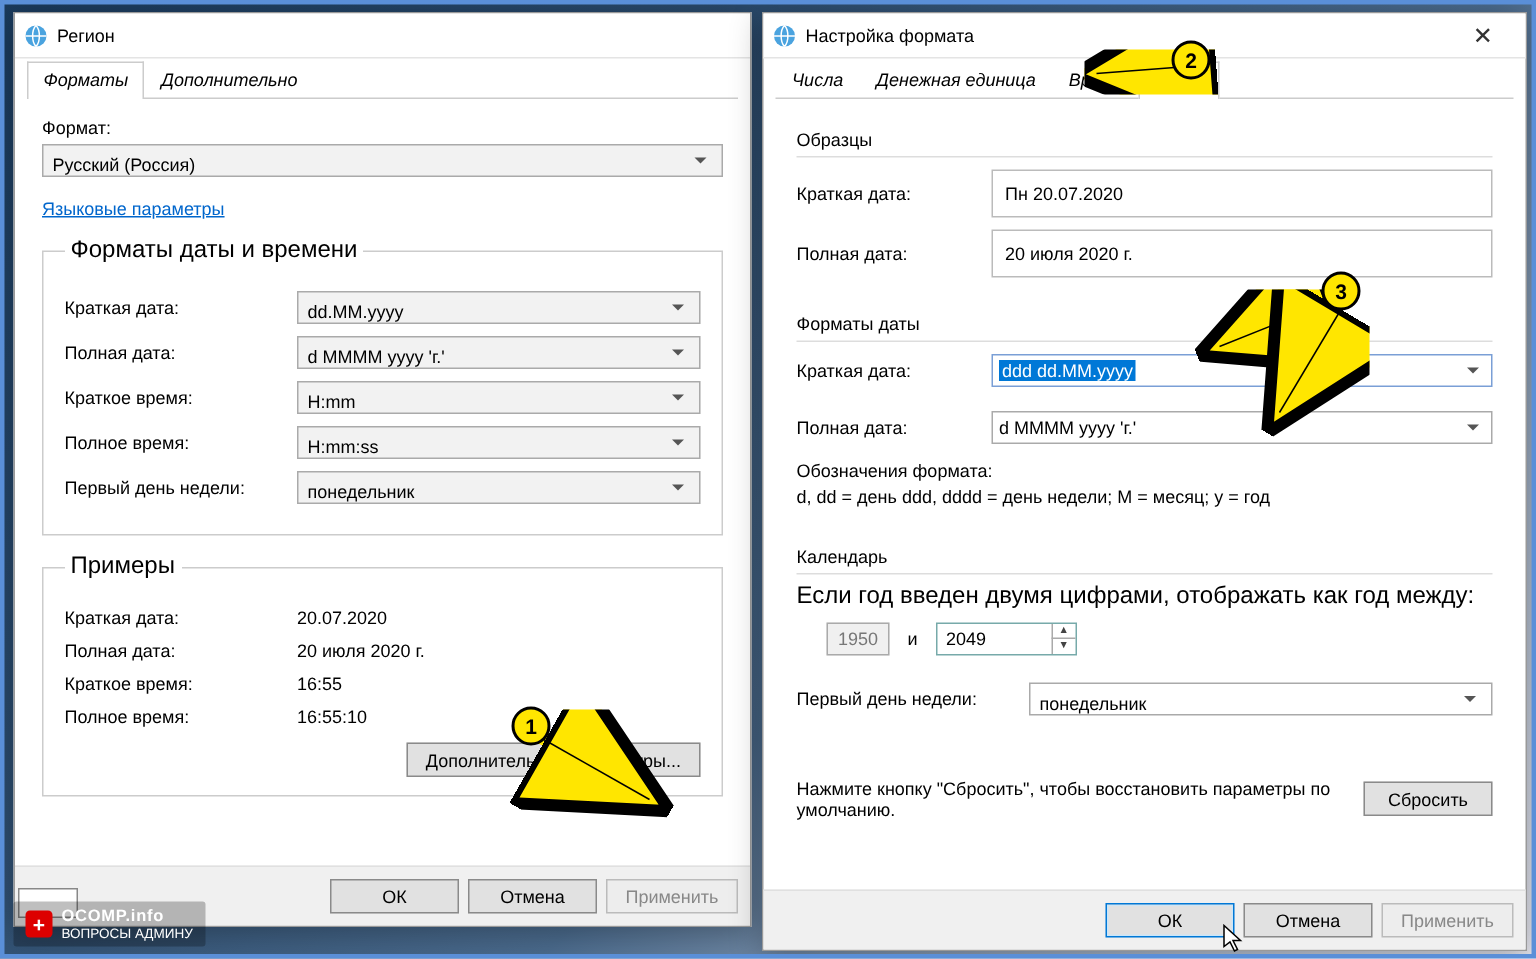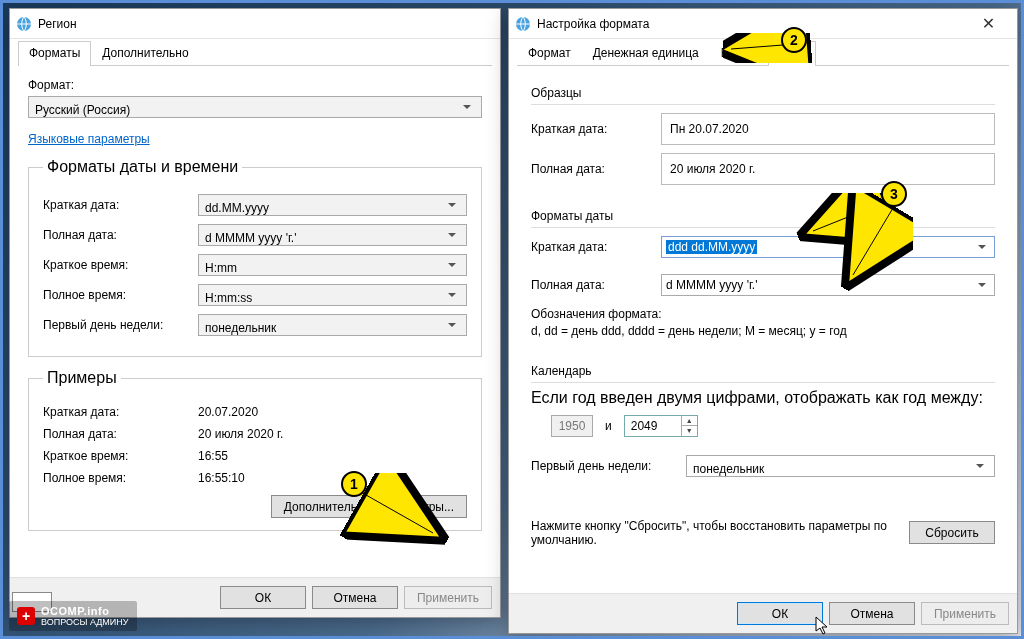--- a/index.html
+++ b/index.html
@@ -9,21 +9,21 @@
   .win { position: absolute; background: #fff; border: 1px solid #999; box-shadow: 0 4px 20px rgba(0,0,0,.3); display: flex; flex-direction: column; }
   .win-l { left: 6px; top: 5px; width: 492px; height: 610px; }
   .win-r { left: 505px; top: 5px; width: 510px; height: 626px; }
 
   .titlebar { height: 30px; display: flex; align-items: center; padding: 0 6px; background: #fff; border-bottom: 1px solid #e4e4e4; }
   .titlebar .globe { width: 16px; height: 16px; margin-right: 6px; }
   .titlebar .title { flex: 1; font-size: 12px; }
   .titlebar .close { width: 45px; height: 28px; display: flex; align-items: center; justify-content: center; font-size: 16px; color: #333; }
 
   .tabs { display: flex; border-bottom: 1px solid #ccc; margin: 2px 8px 0 8px; gap: 0; font-size: 12px; }
-  .tab { padding: 4px 10px 5px 10px; border: 1px solid transparent; border-bottom: none; cursor: pointer; }
+  .tab { padding: 4px 10px 5px 10px; border: 1px solid transparent; border-bottom: none; cursor: pointer; font-style: italic; }
   .tab.active { border-color: #ccc; background: #fff; margin-bottom: -1px; border-top: 1px solid #ccc; }
 
   .body { flex: 1; padding: 12px 18px 10px 18px; overflow: hidden; }
   .body-r { padding: 10px 22px 8px 22px; }
 
   .lbl { font-size: 12px; margin-bottom: 4px; display: block; }
   .select, .txtin { width: 100%; height: 22px; border: 1px solid #aaa; background: #f2f2f2; font-size: 12px; padding: 0 6px; display: flex; align-items: flex-end; position: relative; }
   .select::after { content: ""; position: absolute; right: 10px; top: 50%; width: 0; height: 0; border-left: 4px solid transparent; border-right: 4px solid transparent; border-top: 4px solid #555; transform: translateY(-2px); }
   .link { color: #0066cc; text-decoration: underline; font-size: 12px; }
 
@@ -42,21 +42,21 @@
 
   .grpTitle { font-size: 12px; margin: 10px 0 6px 0; border-bottom: 1px solid #ddd; padding-bottom: 4px; }
   .readonly { border: 1px solid #bbb; background: #fff; height: 32px; padding: 0 8px; font-size: 12px; display: flex; align-items: center; flex: 1; }
   .editsel { border: 1px solid #7a9fd6; background: #fff; height: 22px; padding: 0 24px 0 4px; font-size: 12px; display: flex; align-items: center; flex: 1; position: relative; }
   .editsel::after { content: ""; position: absolute; right: 8px; top: 50%; width: 0; height: 0; border-left: 4px solid transparent; border-right: 4px solid transparent; border-top: 4px solid #555; transform: translateY(-2px); }
   .highlight { background: #0078d7; color: #fff; padding: 0 2px; }
 
   .explain { font-size: 12px; margin-top: 10px; line-height: 1.4; }
   .smallnum { width: 42px; height: 22px; border: 1px solid #aaa; font-size: 12px; padding: 0 6px; display: flex; align-items: center; justify-content: center; }
   .smallnum.dis { background: #f0f0f0; color: #777; }
-  .spinner { width: 74px; height: 22px; border: 1px solid #7aa; display: flex; align-items: center; padding: 0 20px 0 6px; font-size: 12px; position: relative; }
+  .spinner { width: 94px; height: 22px; border: 1px solid #7aa; display: flex; align-items: center; padding: 0 20px 0 6px; font-size: 12px; position: relative; }
   .spinner .sp { position: absolute; right: 0; top: 0; bottom: 0; width: 16px; display: flex; flex-direction: column; }
   .spinner .sp span { flex:1; border-left:1px solid #aaa; border-bottom:1px solid #aaa; display:flex; align-items:center; justify-content:center; font-size:7px; color:#444;}
   .spinner .sp span:last-child{border-bottom:none;}
 
   
   .badge { position: absolute; width: 26px; height: 26px; border-radius: 50%; background: #ffe600; border: 2px solid #000; display: flex; align-items: center; justify-content: center; font-weight: bold; font-size: 14px; z-index: 50; }
   .arrow { position: absolute; z-index: 40; }
 
   .watermark { position: absolute; left: 6px; bottom: 5px; color: #fff; font-family: Arial, sans-serif; font-size: 11px; z-index: 60; background: rgba(0,0,0,0.25); padding: 4px 8px; border-radius: 2px; display:flex; align-items:center; gap:6px;}
   .watermark .wicon { width:18px; height:18px; background:#d00; border-radius:3px; display:flex; align-items:center; justify-content:center; color:#fff; font-weight:bold; font-size:14px;}
@@ -156,21 +156,21 @@
     <svg class="globe" viewBox="0 0 16 16">
         <circle cx="8" cy="8" r="7" fill="#4aa3df"></circle>
         <path d="M1 8h14M8 1c3 3 3 11 0 14M8 1c-3 3-3 11 0 14" stroke="#fff" stroke-width="1" fill="none"></path>
       </svg>
     <span class="title">Настройка формата</span>
     <div class="close">
         <span>✕</span>
       </div>
   </div>
   <div class="tabs">
-    <div class="tab">Формат</div>
+    <div class="tab">Числа</div>
     <div class="tab">Денежная единица</div>
     <div class="tab">Время</div>
     <div class="tab active">Дата</div>
   </div>
   <div class="body body-r">
 
     <div class="grpTitle">Образцы</div>
     <div class="row">
         <span class="rlbl" style="width:130px">Краткая дата:</span>
         <div class="readonly">

